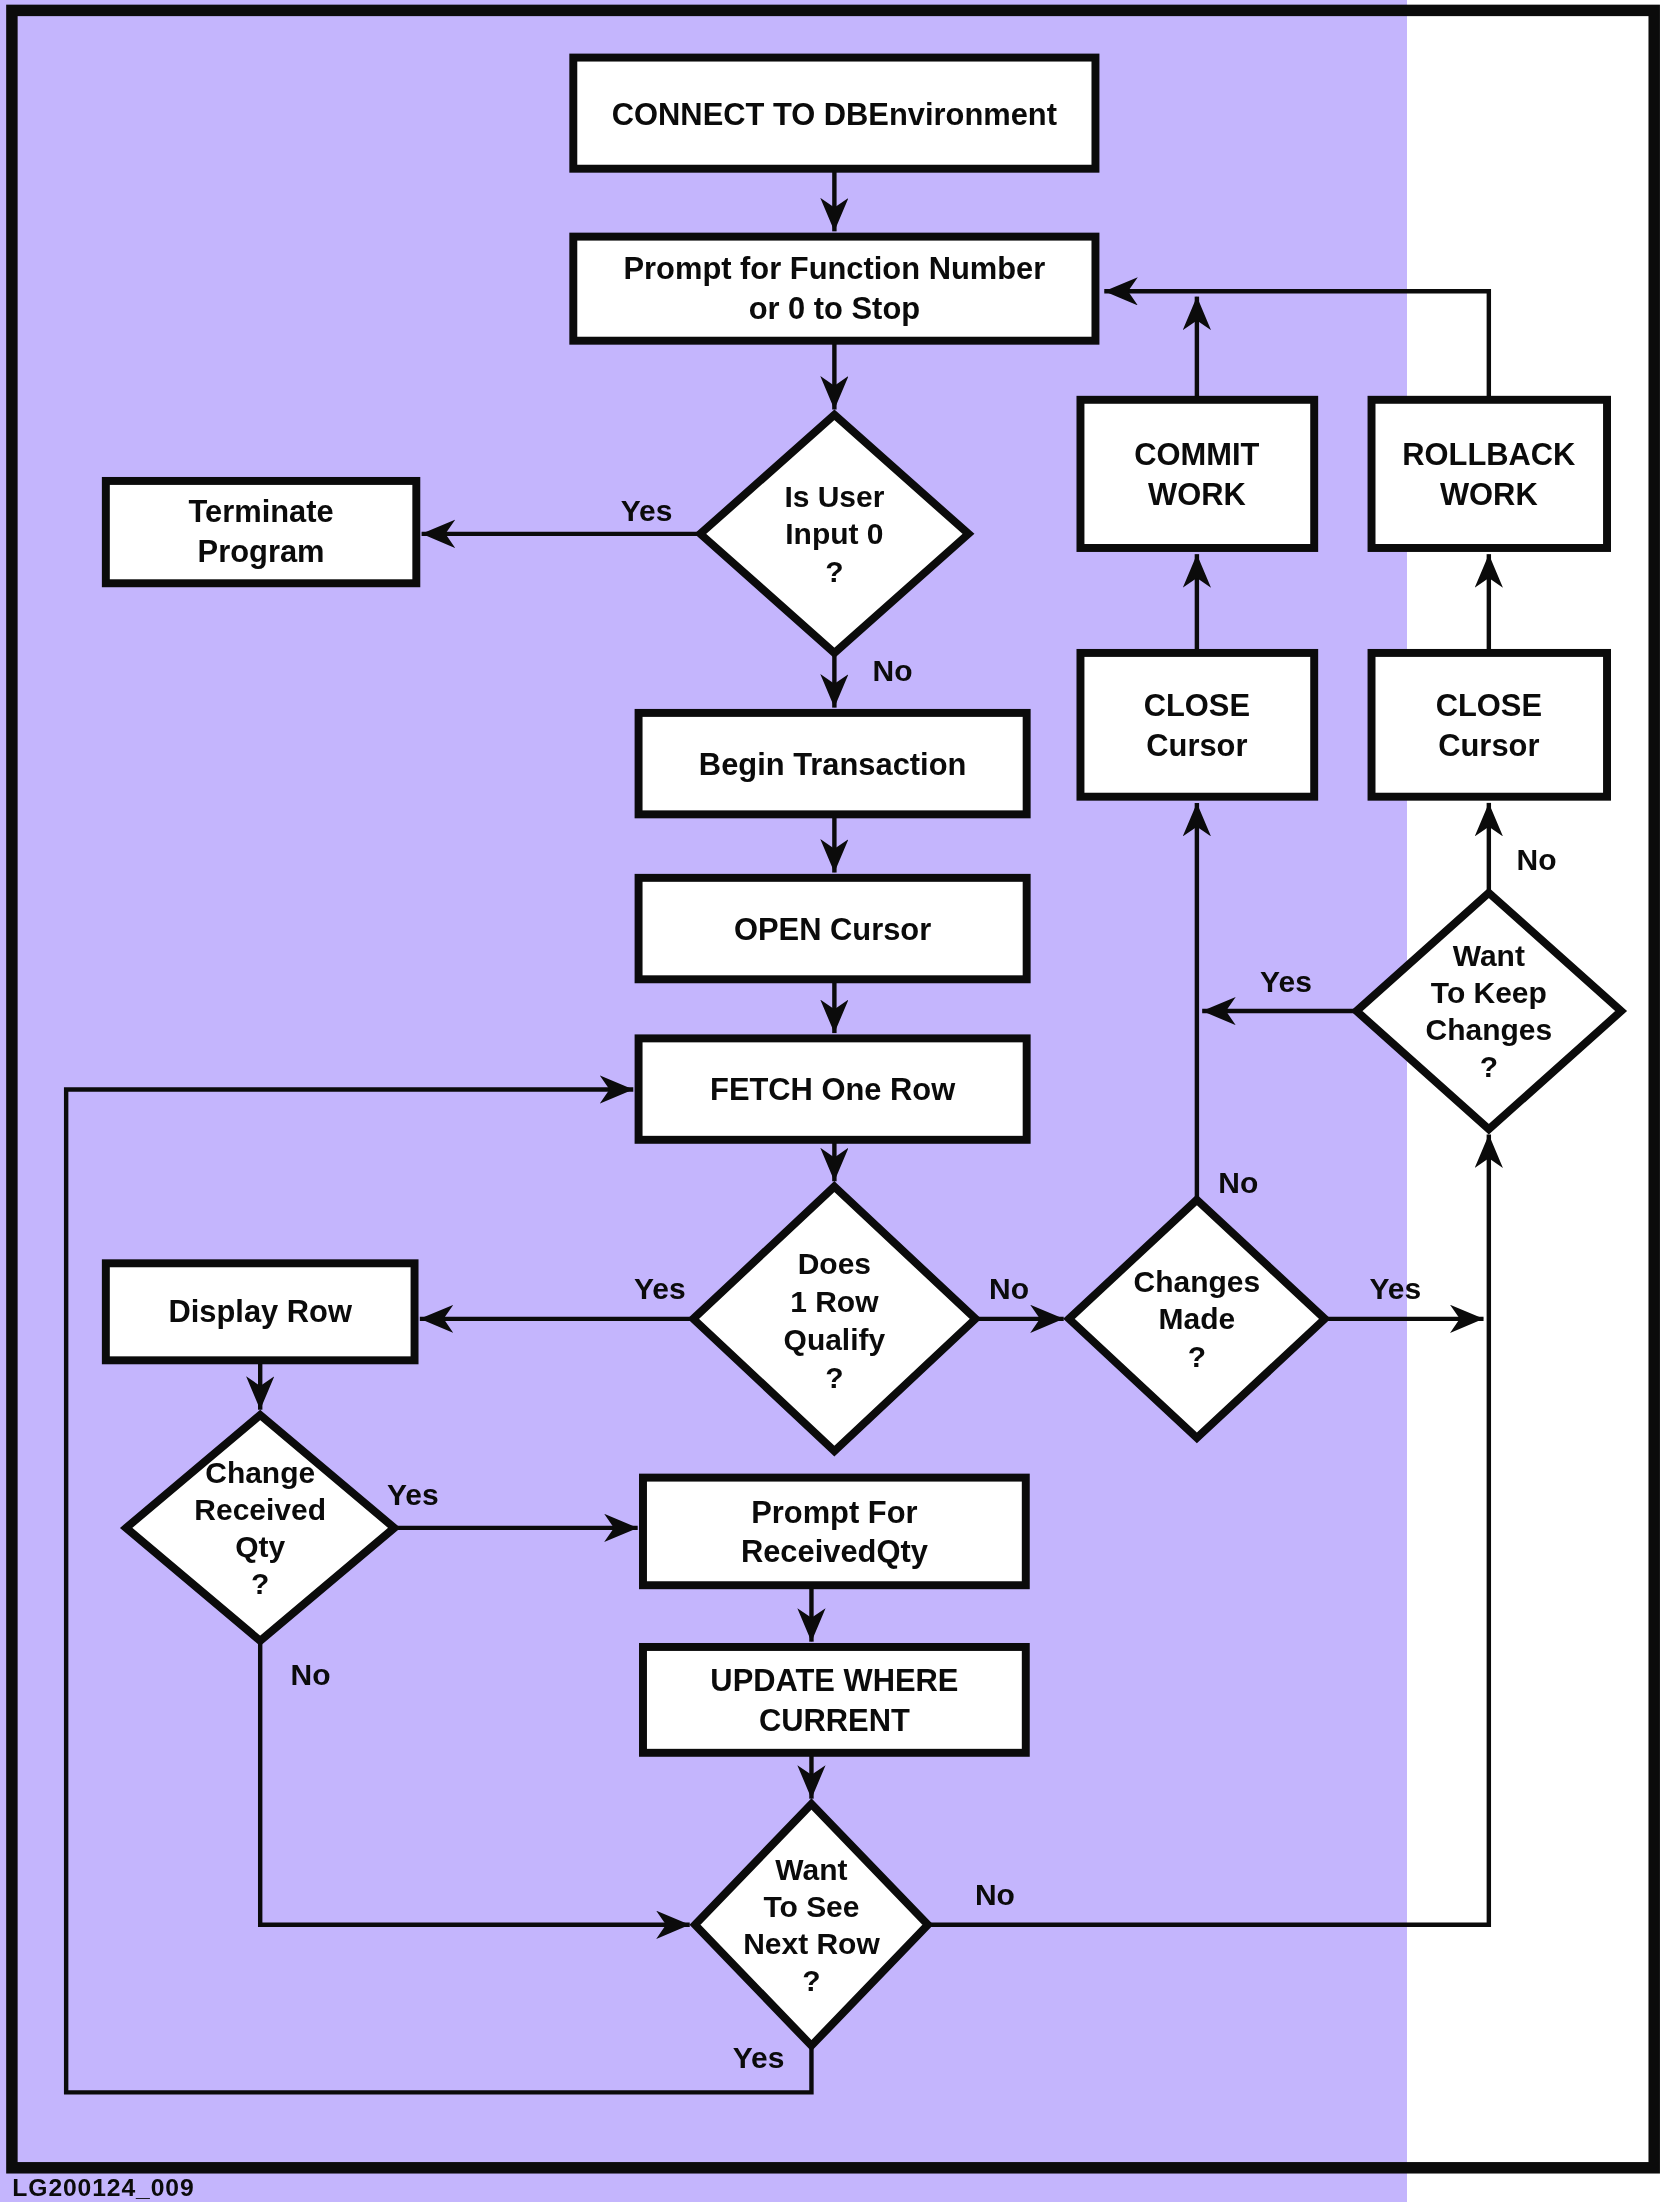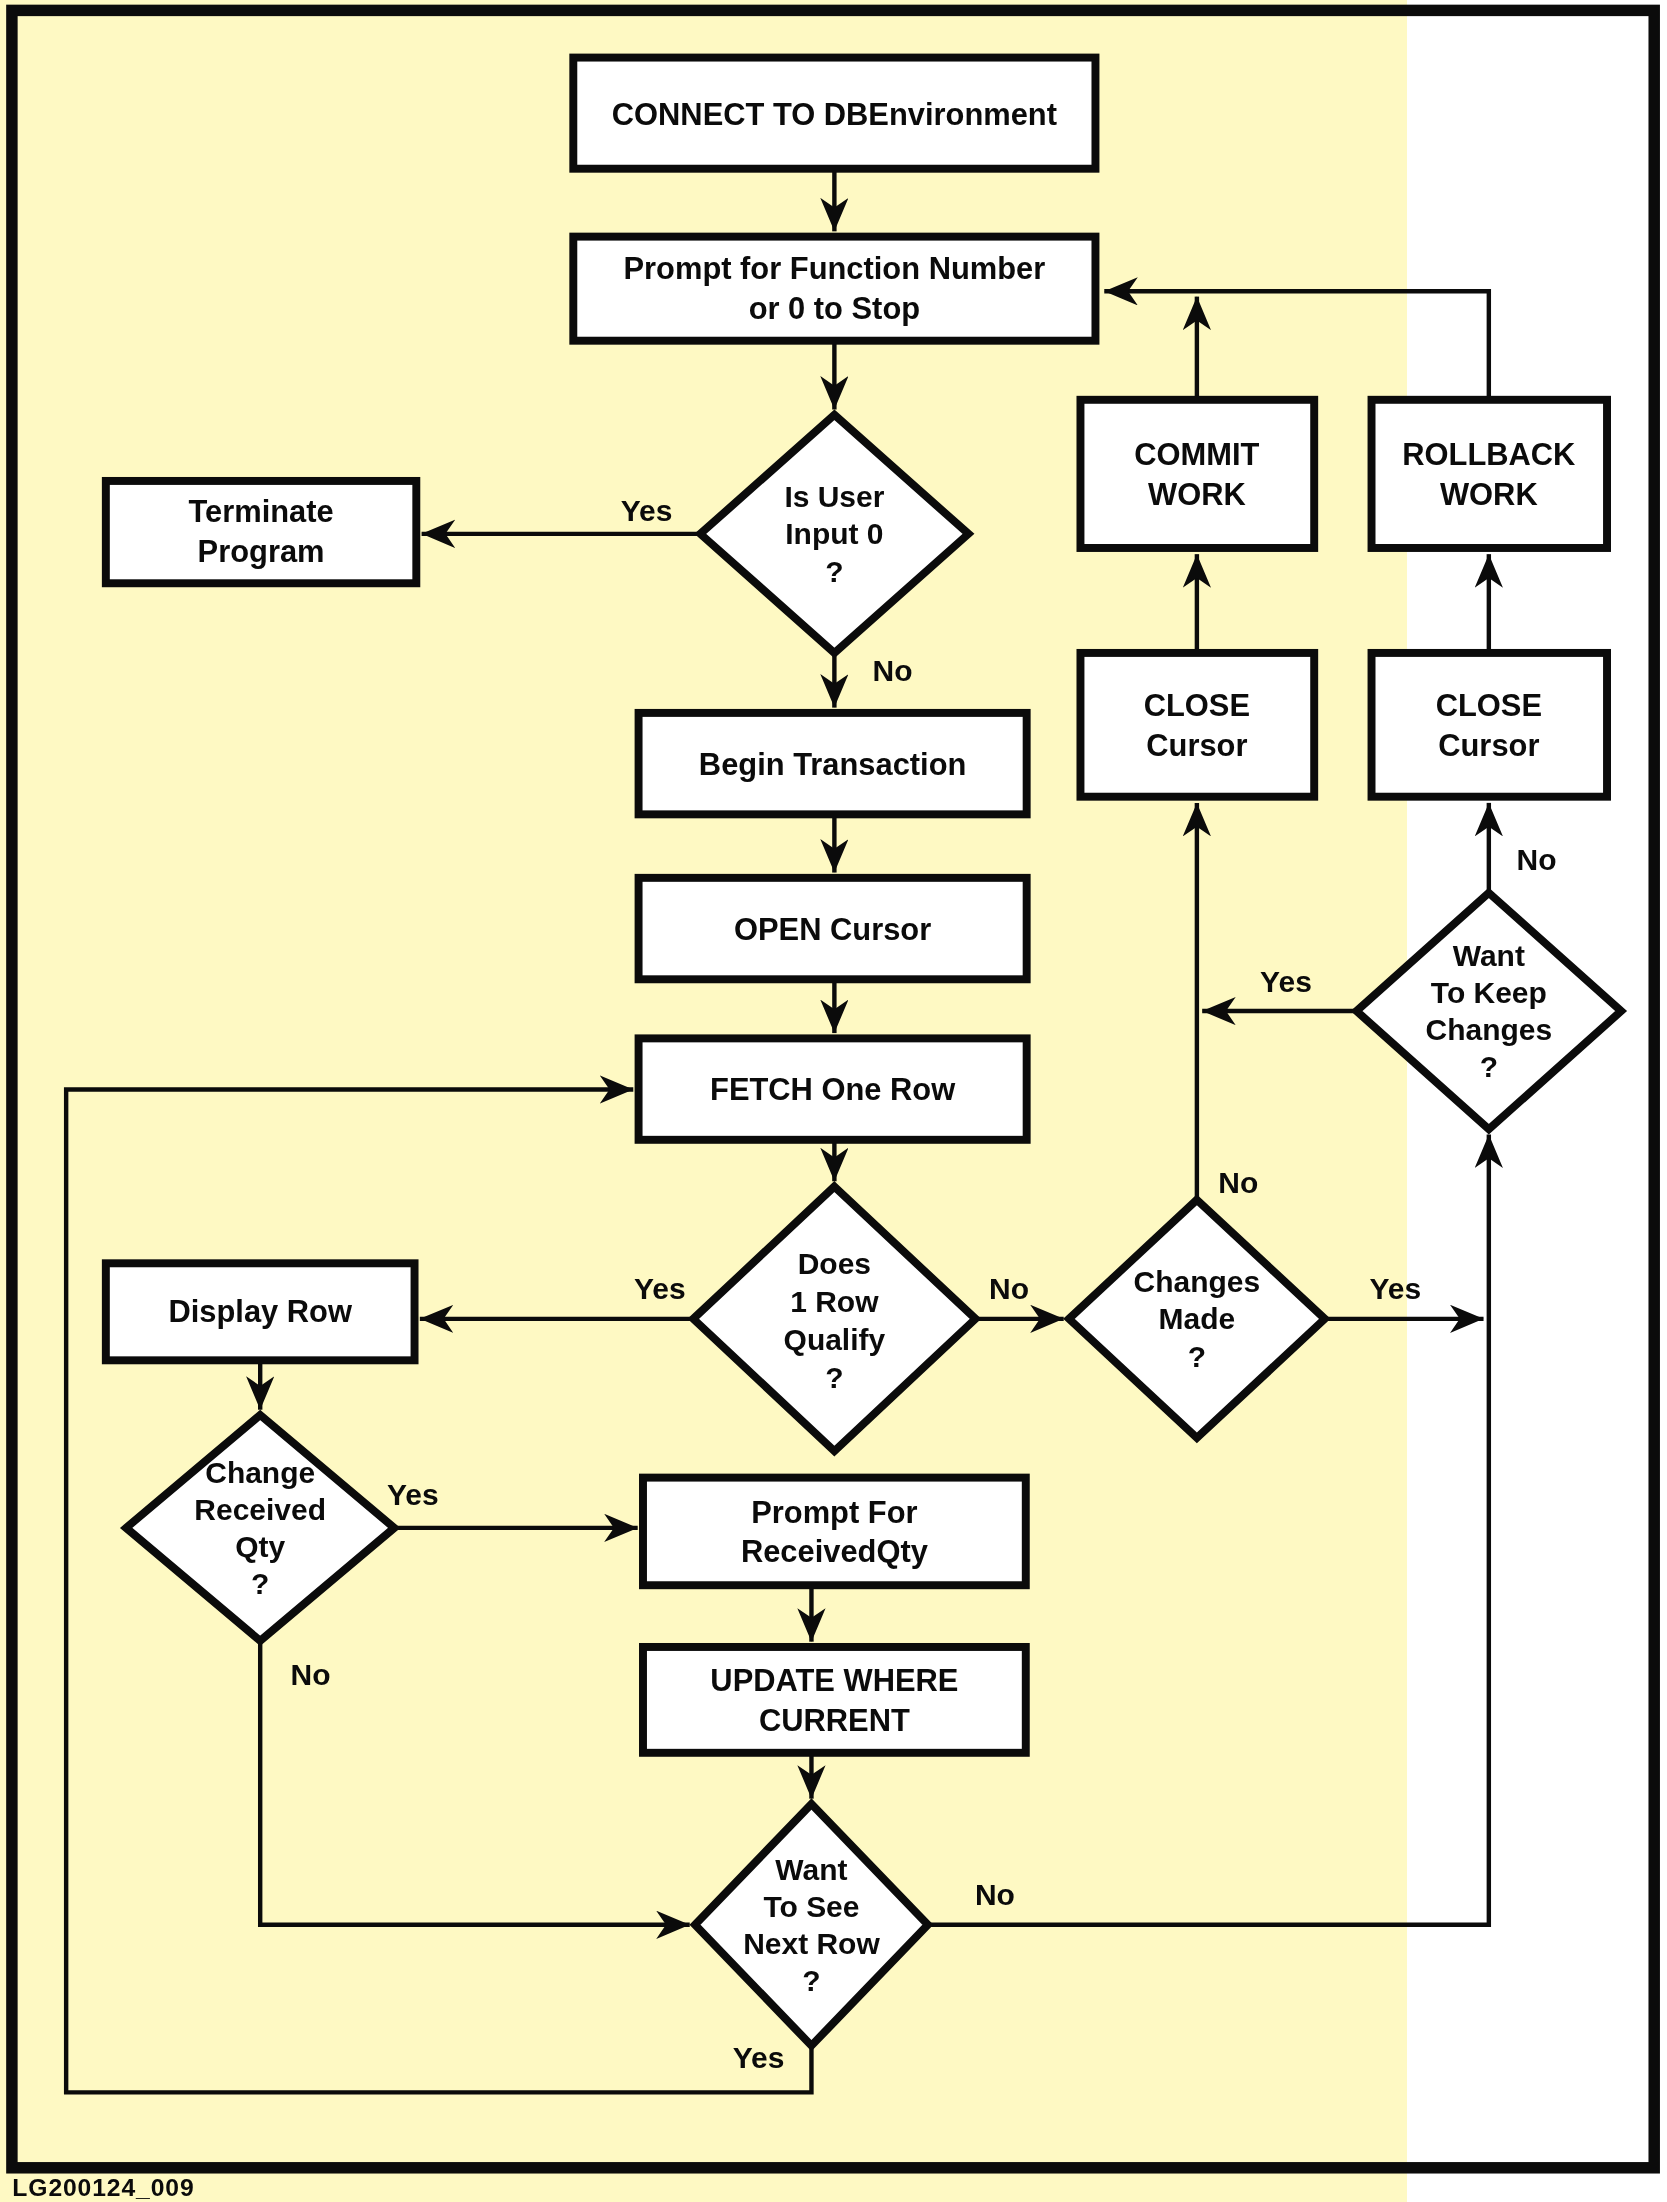--- a/index.html
+++ b/index.html
@@ -1,16 +1,16 @@
 <!DOCTYPE html>
 <html style="font-size:14px"><head>
 <meta charset="utf-8">
 <style>
   html,body{margin:0;padding:0;background:#ffffff;}
-  .stage{width:1407px;height:2202px;position:relative;background:#fef9c3;}
+  .stage{width:1407px;height:2202px;position:relative;background:#c4b5fd;}
   svg text{font-family:"Liberation Sans","DejaVu Sans",sans-serif;font-weight:700;fill:#0b0b0b;}
   .node-label{font-size:35px;text-anchor:middle;}
   .dia-label{font-size:34px;text-anchor:middle;}
   .edge-label{font-size:34px;text-anchor:middle;}
   .caption{font-size:28px;text-anchor:start;letter-spacing:1px;}
   .shape{fill:#ffffff;stroke:#0b0b0b;stroke-width:9;}
   .edge{fill:none;stroke:#0b0b0b;stroke-width:5;marker-end:url(#ah);}
   .frame{fill:none;stroke:#0b0b0b;stroke-width:13;}
 </style>
 </head>

